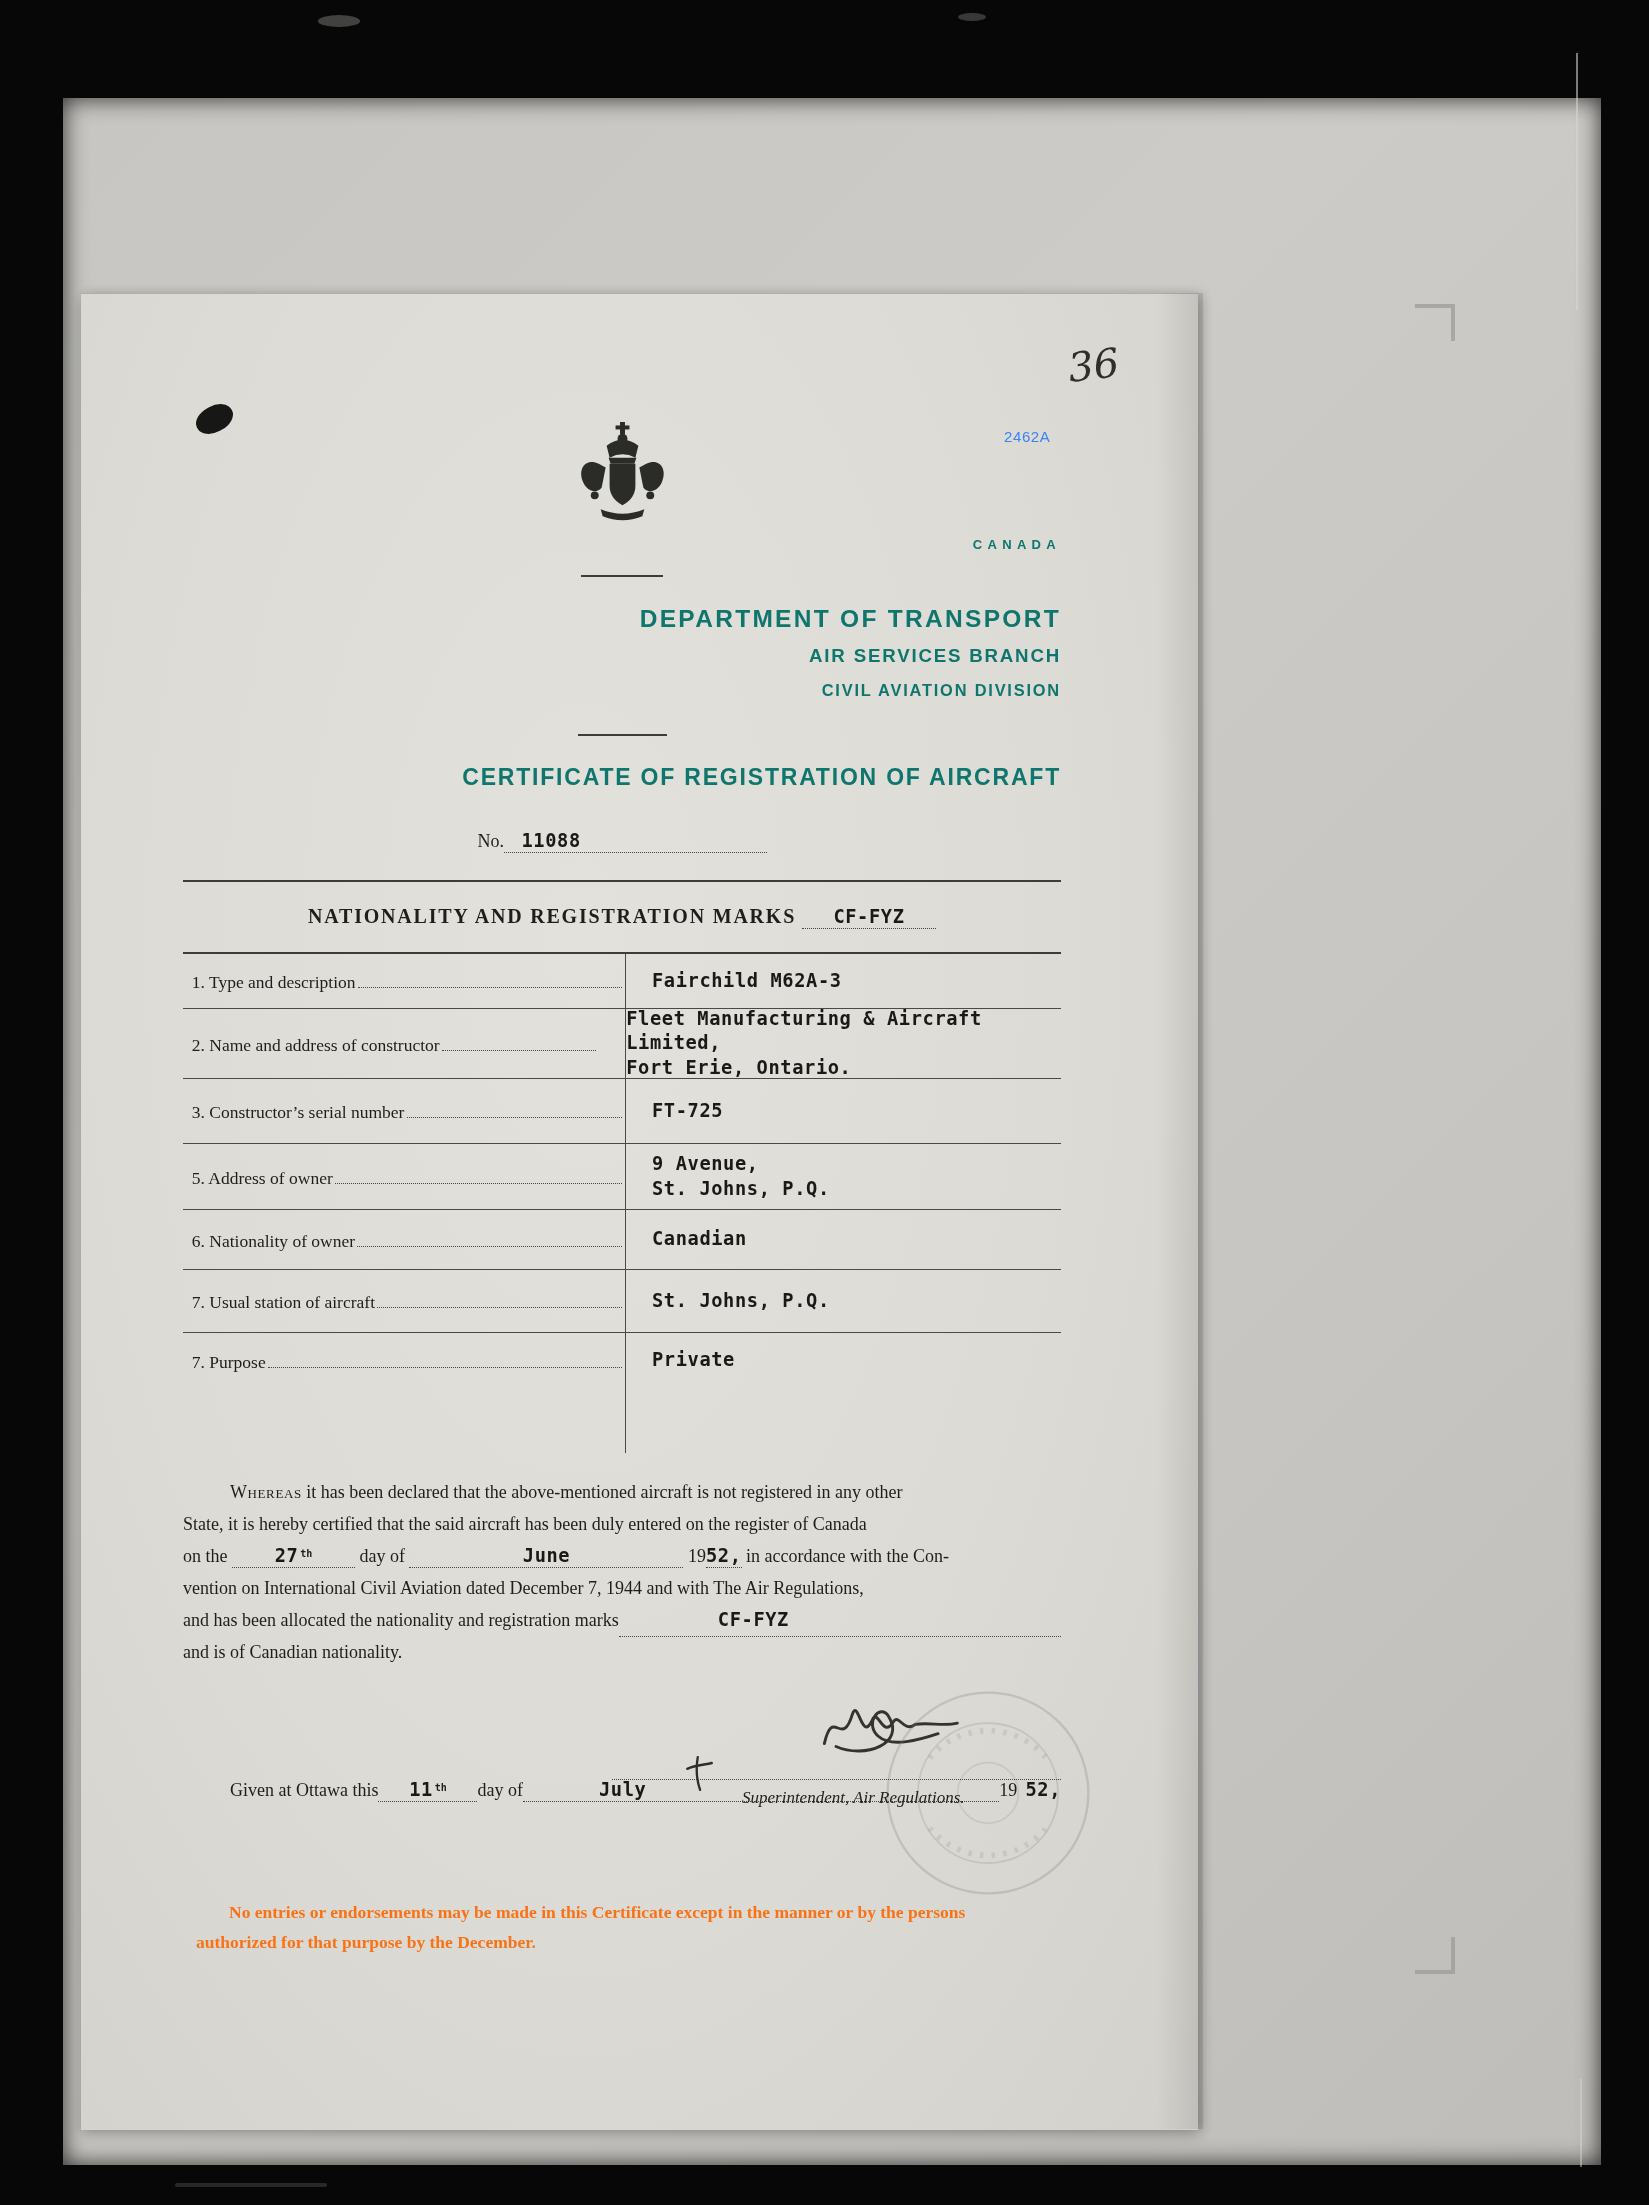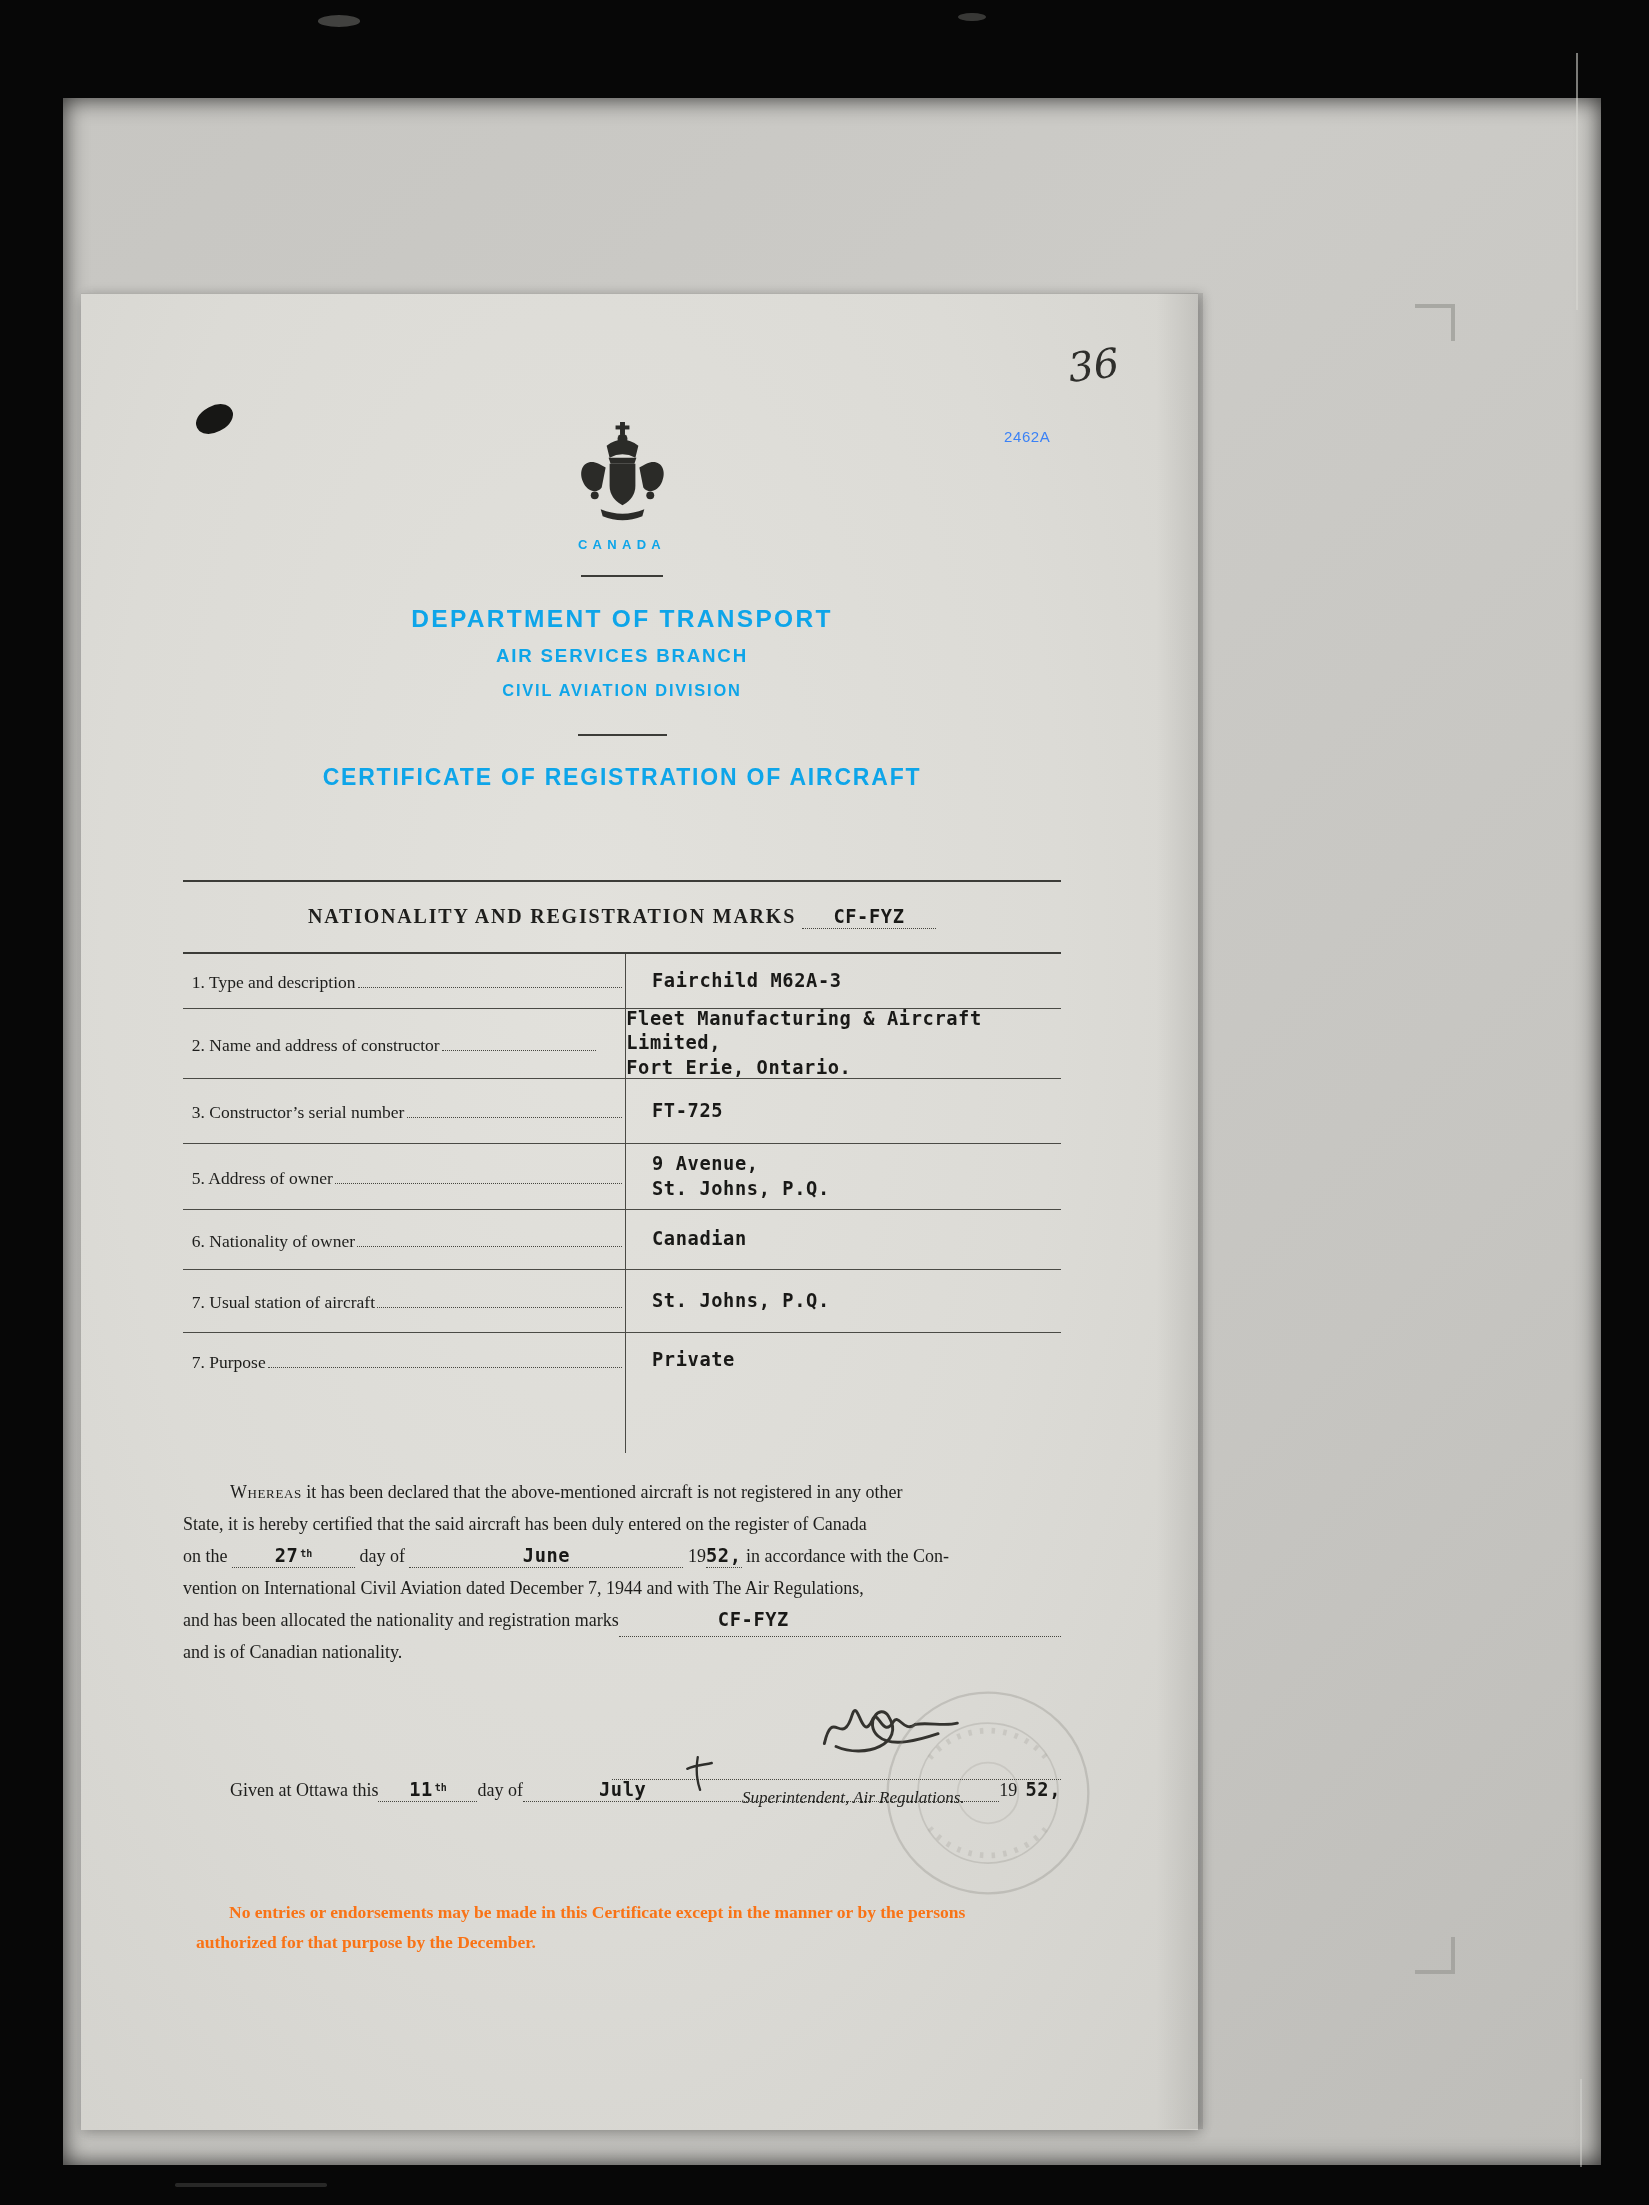--- a/index.html
+++ b/index.html
@@ -18,21 +18,21 @@
   .page{
     position:absolute;left:81px;top:293px;width:1117px;height:1836px;
     background:radial-gradient(ellipse at 45% 35%, #e2e1dc 0%, #dcdbd6 55%, #d2d1cc 100%);
     border-top:1.2px solid #b0afab;
     box-shadow:4.7px 0 10.5px rgba(0,0,0,.16), 0 5.8px 13px rgba(0,0,0,.18);
   }
   .content{position:absolute;left:183px;top:0;width:878px;height:2205px;z-index:5;}
 
   
   .center{position:absolute;left:0;width:100%;text-align:center;}
-  .sans{font-family:"Liberation Sans", sans-serif;font-weight:bold;color:#0ea5e9;}
+  .sans{font-family:"Liberation Sans", sans-serif;font-weight:bold;color:#0f766e;text-align:right;}
   .typed{font-family:"DejaVu Sans Mono", monospace;font-weight:bold;color:#191917;
          font-size:18.7px;letter-spacing:0.6px;white-space:pre-line;}
   .rule{position:absolute;background:#3c3c38;}
 
   .dept{font-size:24.5px;letter-spacing:2.3px;}
   .branch{font-size:18.7px;letter-spacing:1.8px;}
   .division{font-size:16.4px;letter-spacing:1.8px;}
   .certtitle{font-size:23px;letter-spacing:1.8px;}
   .canada{font-size:13px;letter-spacing:5.3px;}
 
@@ -134,20 +134,24 @@
 
   <div class="center canada sans" style="top:537px;">CANADA</div>
   <div class="rule" style="top:575px;left:398px;width:82px;height:2.3px;"></div>
 
   <div class="center sans dept" style="top:605px;">DEPARTMENT OF TRANSPORT</div>
   <div class="center sans branch" style="top:645px;">AIR SERVICES BRANCH</div>
   <div class="center sans division" style="top:681px;">CIVIL AVIATION DIVISION</div>
   <div class="rule" style="top:734px;left:395px;width:89px;height:2.3px;"></div>
   <div class="center sans certtitle" style="top:764px;">CERTIFICATE OF REGISTRATION OF AIRCRAFT</div>
 
+  <div class="numline">
+    <span>No.</span>
+      <span class="fillseg" style="min-width:245px;text-align:left;padding-left:17.5px;"><span class="typed">11088</span></span>
+  </div>
 
   <div class="rule" style="top:880px;left:0;width:878px;height:1.8px;"></div>
 
   <div class="marksline">
     <span>NATIONALITY AND REGISTRATION MARKS</span>
       <span class="fillseg" style="min-width:134px;margin-left:5.8px;"><span class="typed">CF-FYZ</span></span>
   </div>
 
   <div class="rule" style="top:952px;left:0;width:878px;height:1.8px;"></div>
 

